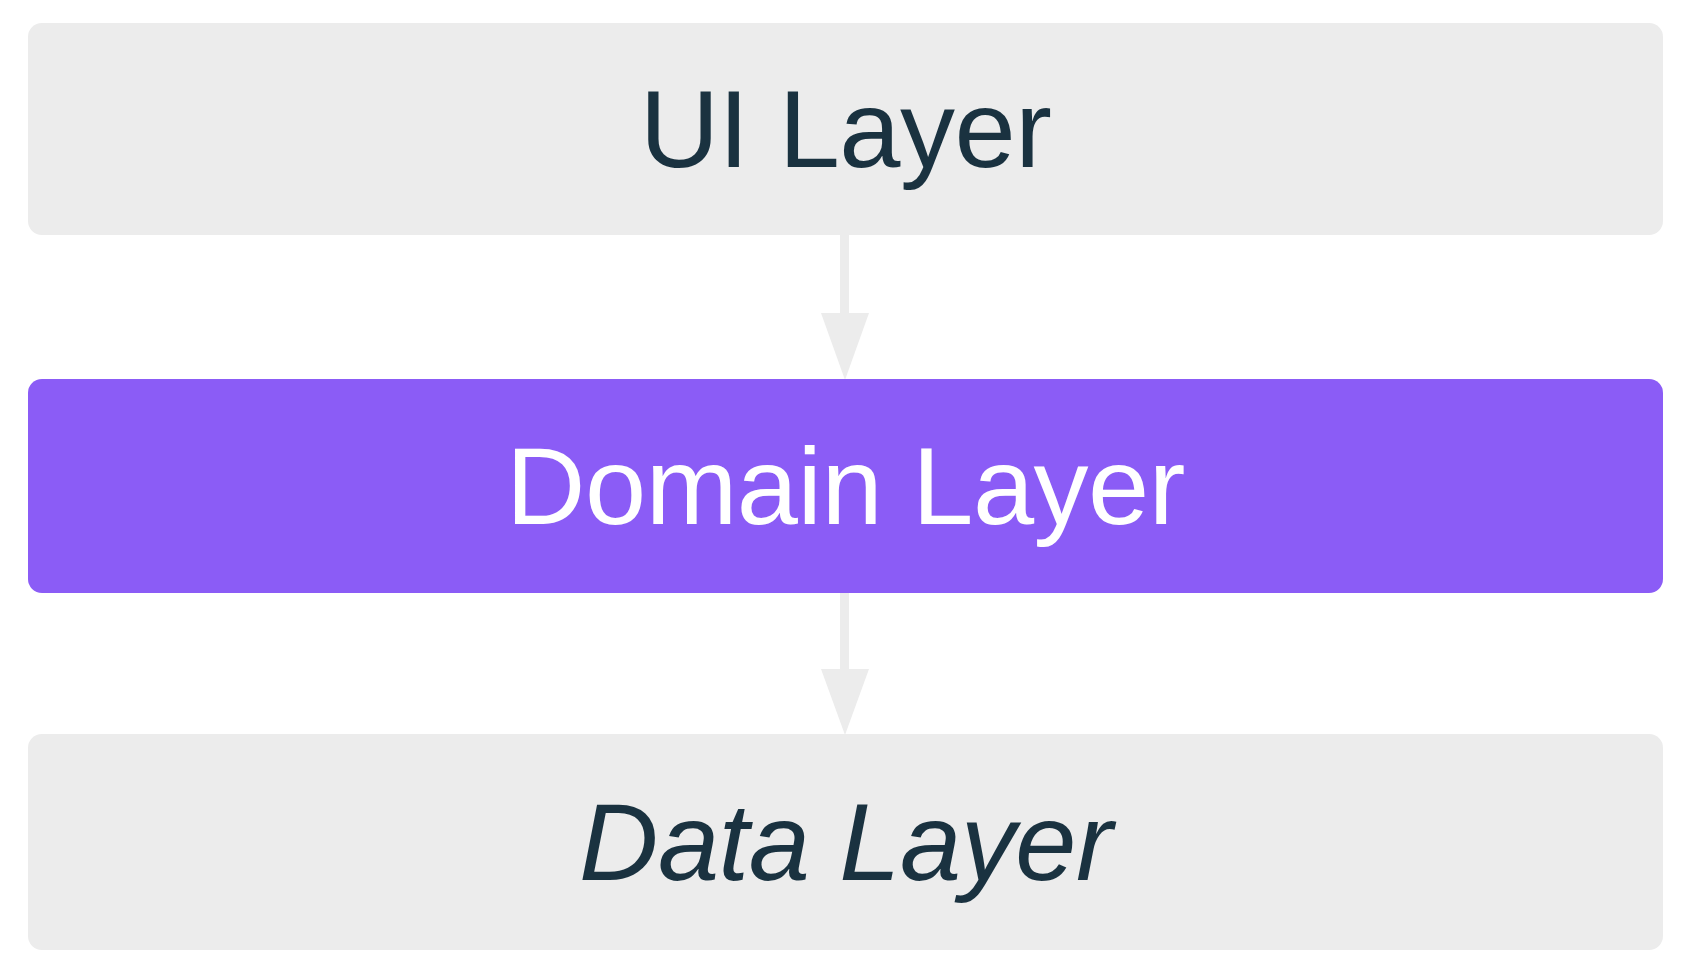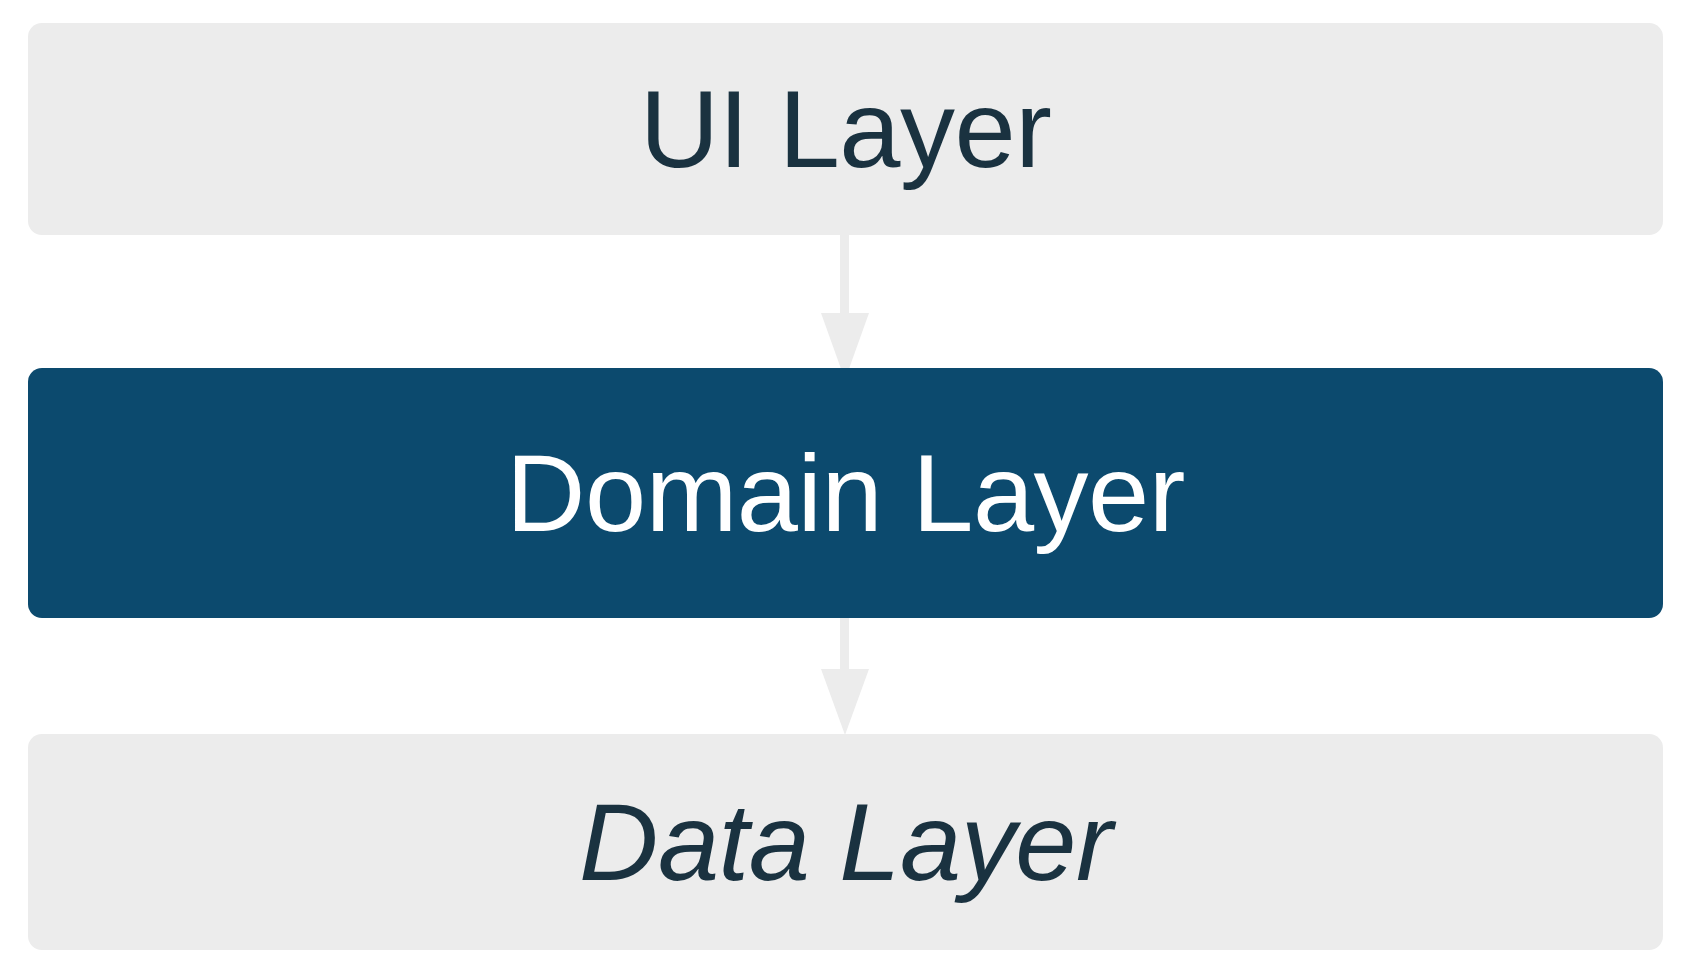--- a/index.html
+++ b/index.html
@@ -40,24 +40,24 @@
     left: 28px;
     top: 23px;
     width: 1635px;
     height: 212px;
     background: #ECECEC;
   }
   #label-ui-layer { color: #1A3240; }
   
   #box-domain-layer {
     left: 28px;
-    top: 368px;
+    top: 379px;
     width: 1635px;
-    height: 250px;
-    background: #0c4a6e;
+    height: 214px;
+    background: #8b5cf6;
   }
   #label-domain-layer { color: #FFFFFF; }
   
   #box-data-layer {
     left: 28px;
     top: 734px;
     width: 1635px;
     height: 216px;
     background: #ECECEC;
   }

